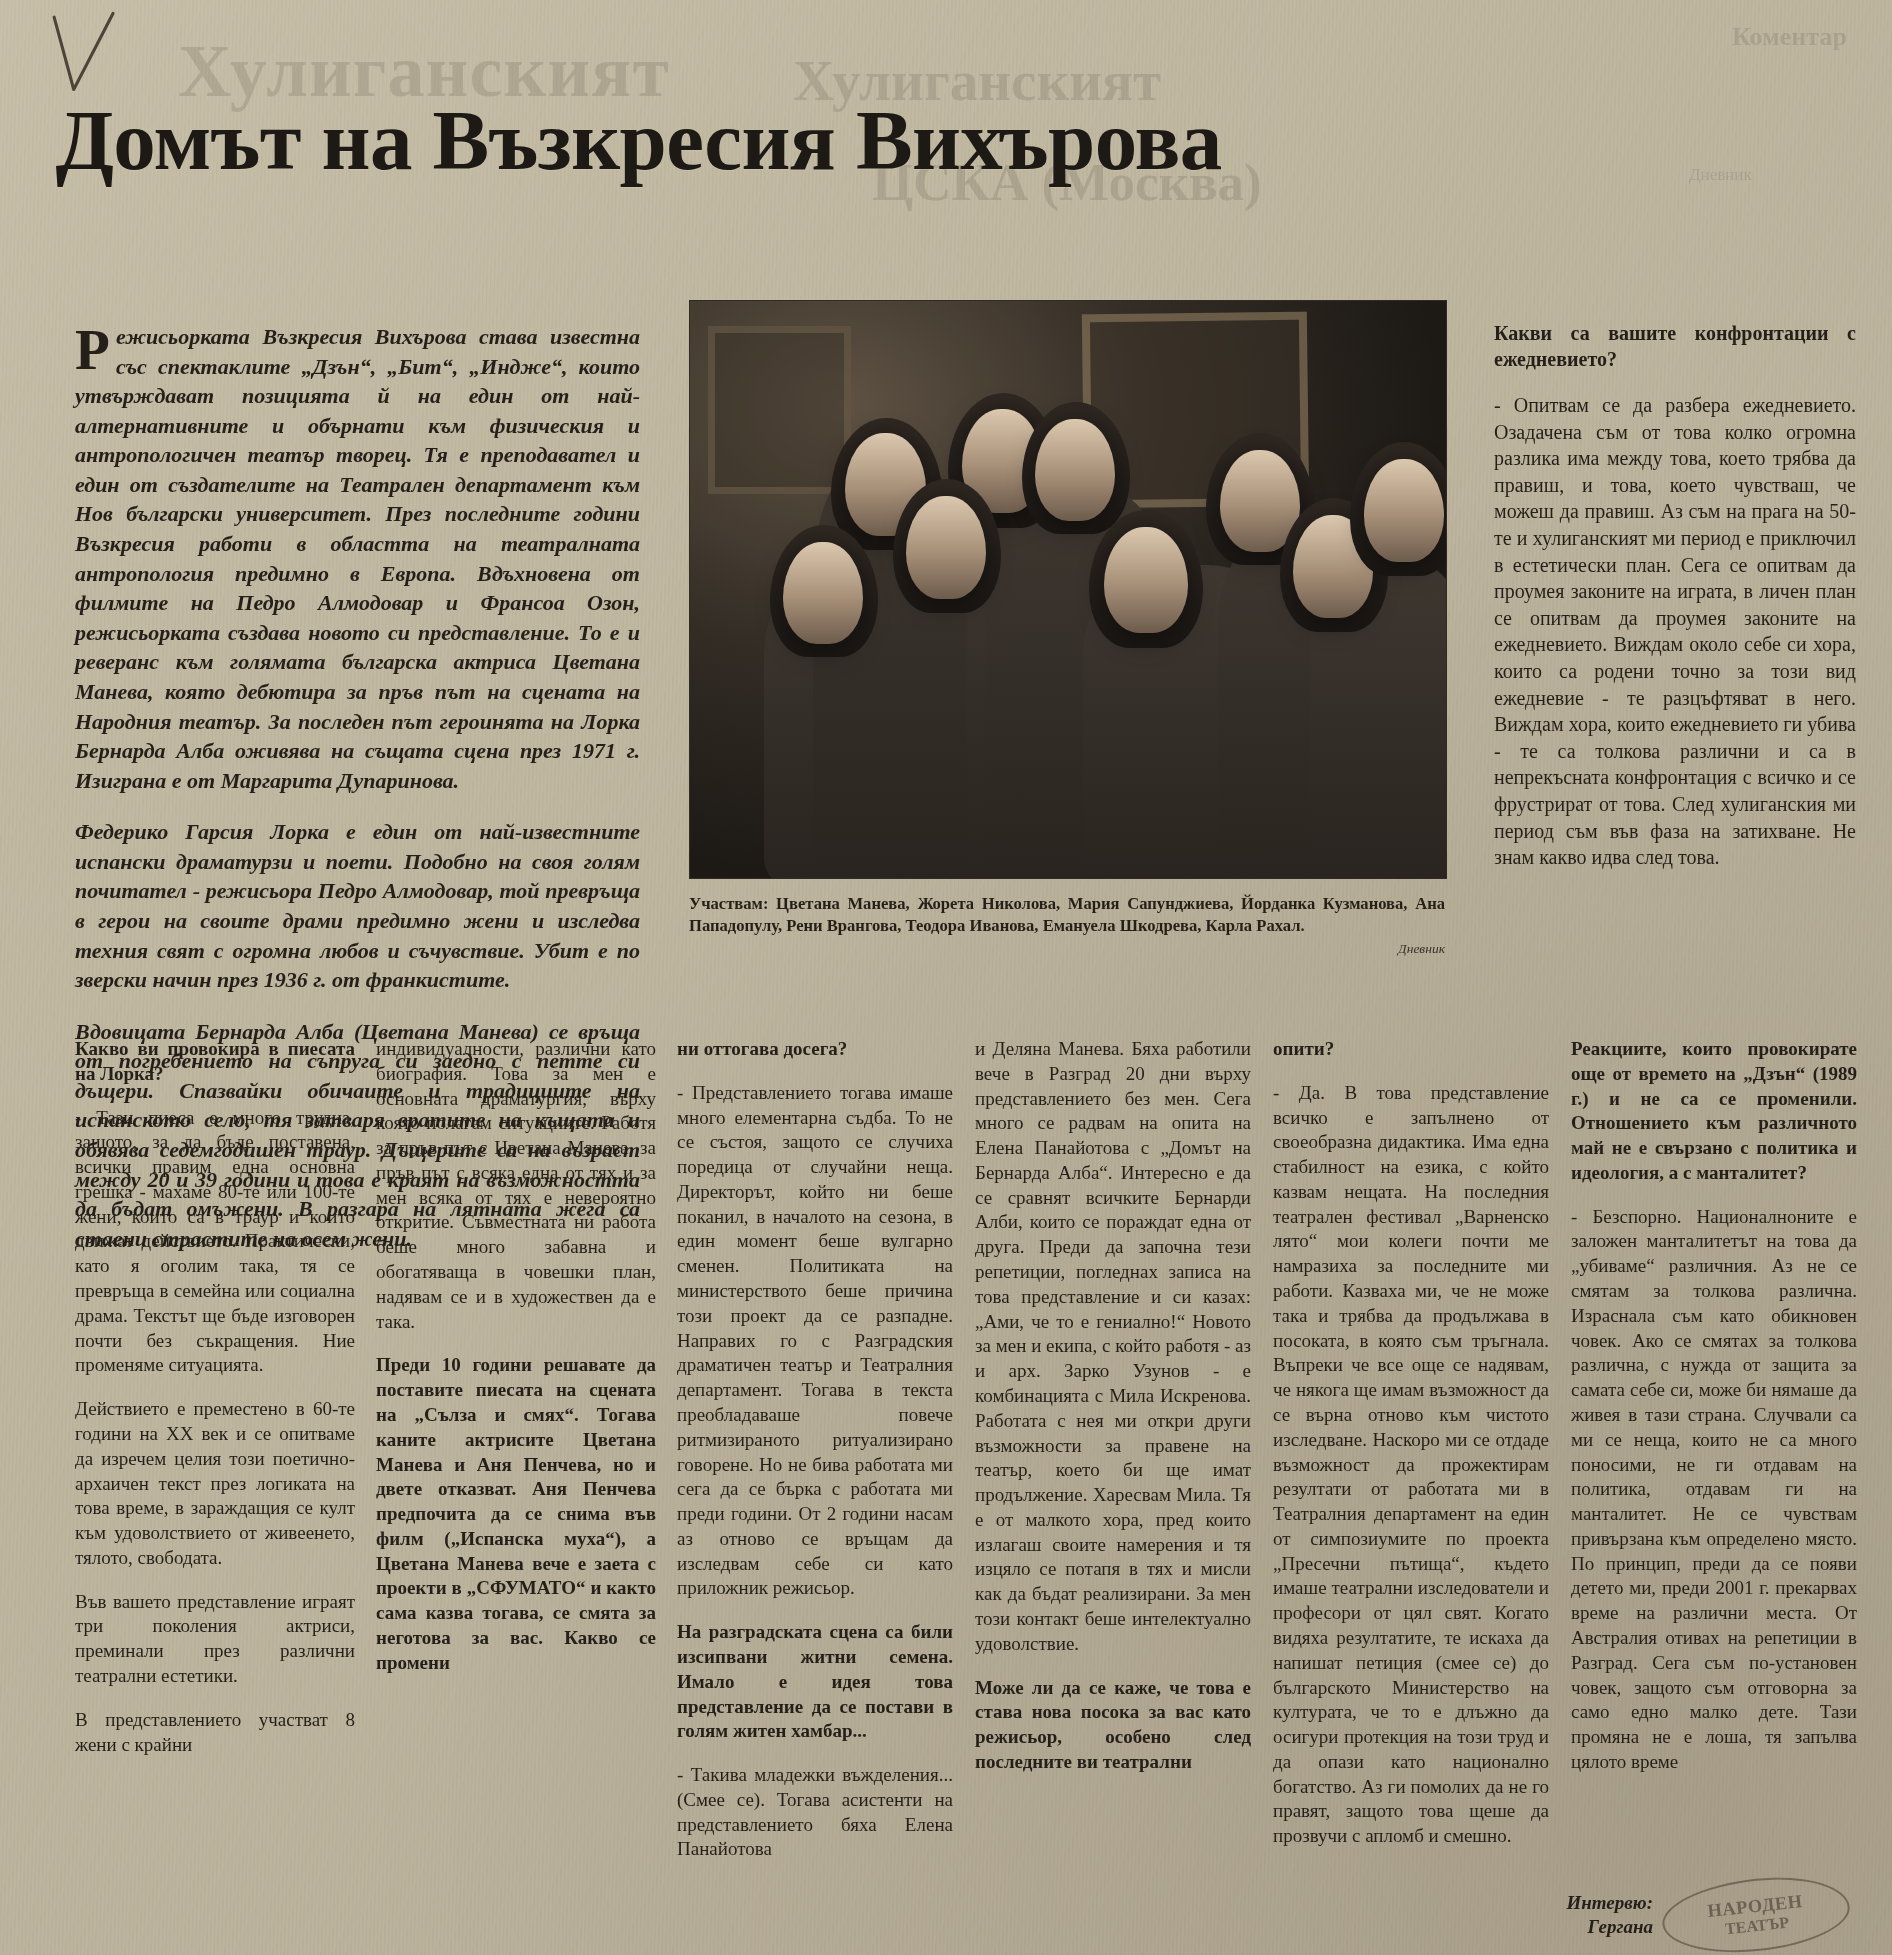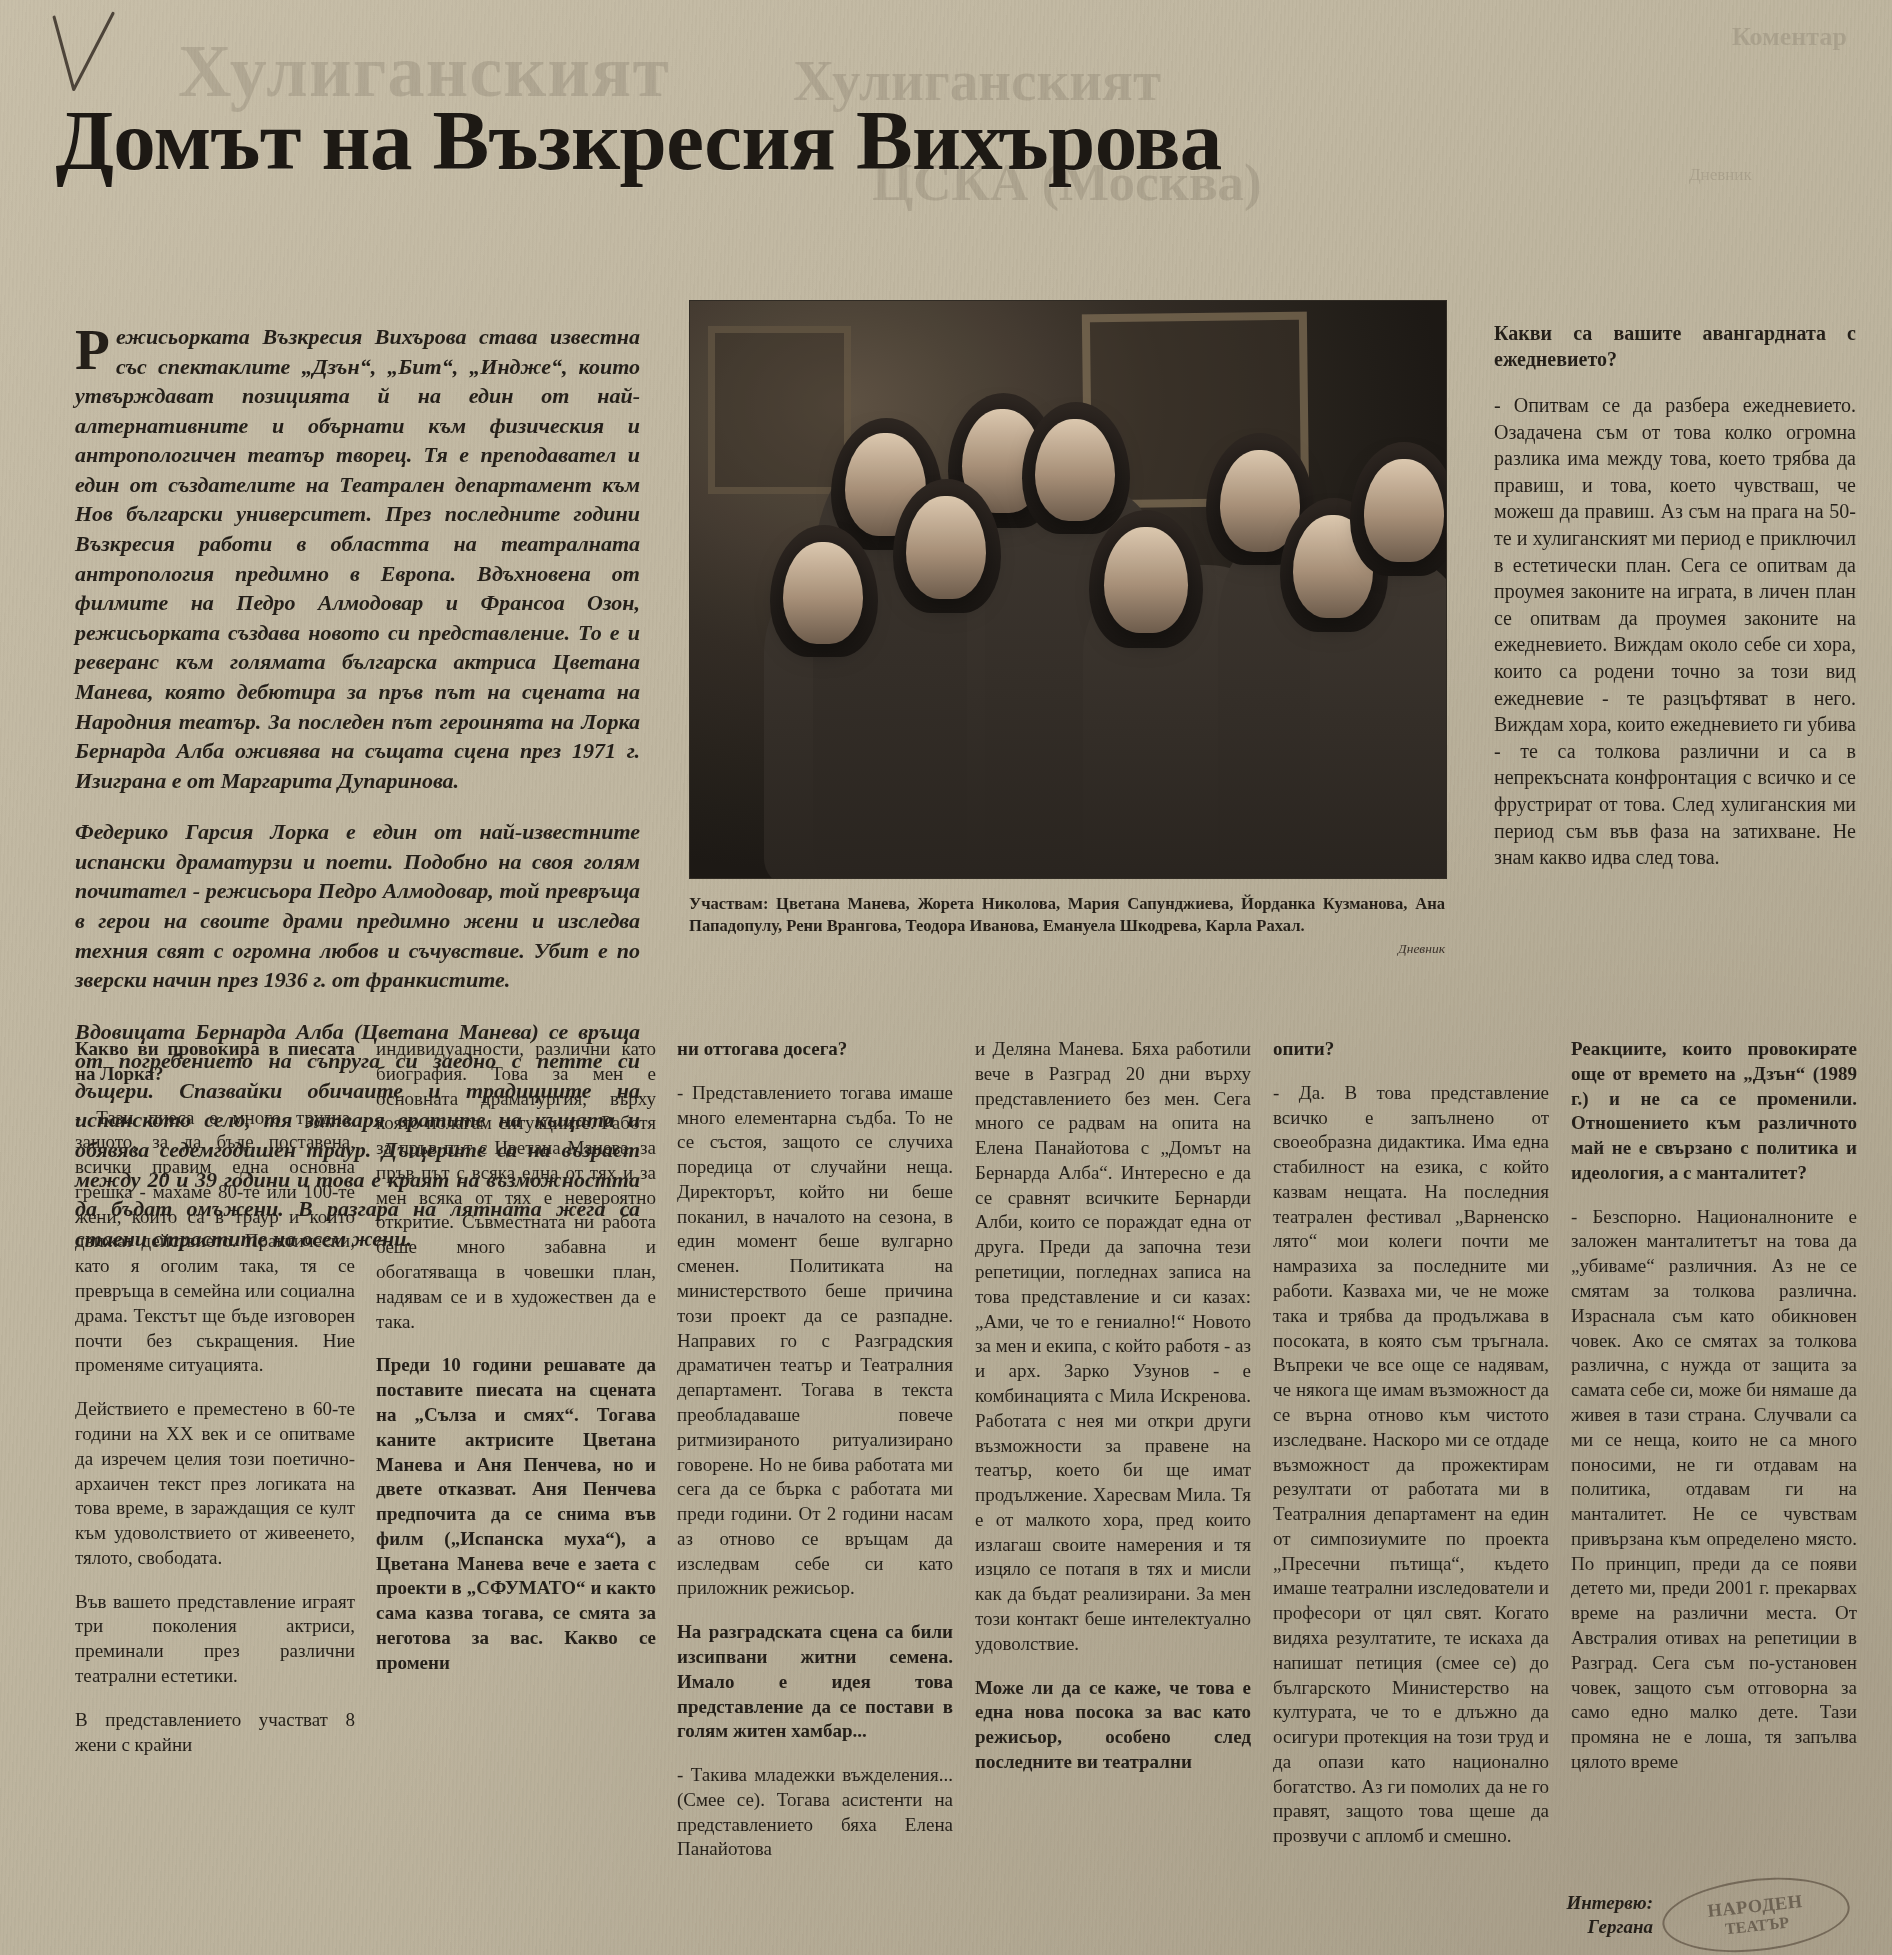--- a/index.html
+++ b/index.html
@@ -392,21 +392,21 @@
           <div class="person" style="left:216px; top:195px; width:80px; height:103px;"></div>
         </div>
 
         <div class="photo-credit-line">
           <span>Участвам: Цветана Манева, Жорета Николова, Мария Сапунджиева, Йорданка Кузманова, Ана Пападопулу, Рени Врангова, Теодора Иванова, Емануела Шкодрева, Карла Рахал.</span>
           <span class="credit">Дневник</span>
         </div>
       </div>
 
       <div class="col-right-top">
-        <p class="q">Какви са вашите авангардната с ежедневието?</p>
+        <p class="q">Какви са вашите конфронтации с ежедневието?</p>
         <p class="a">- Опитвам се да разбера ежедневието. Озадачена съм от това колко огромна разлика има между това, което трябва да правиш, и това, което чувстваш, че можеш да правиш. Аз съм на прага на 50-те и хулиганският ми период е приключил в естетически план. Сега се опитвам да проумея законите на играта, в личен план се опитвам да проумея законите на ежедневието. Виждам около себе си хора, които са родени точно за този вид ежедневие - те разцъфтяват в него. Виждам хора, които ежедневието ги убива - те са толкова различни и са в непрекъсната конфронтация с всичко и се фрустрират от това. След хулиганския ми период съм във фаза на затихване. Не знам какво идва след това.</p>
       </div>
 
     </div>
 
     <div class="grid">
 
       <div class="gcol c0">
         <p class="gp bold">Какво ви провокира в пиесата на Лорка?</p>
         <p class="gp">- Тази пиеса е много трудна, защото, за да бъде поставена, всички правим една основна грешка - махаме 80-те или 100-те жени, които са в траур и които движат действието. Практически, като я оголим така, тя се превръща в семейна или социална драма. Текстът ще бъде изговорен почти без съкращения. Ние променяме ситуацията.</p>
@@ -422,21 +422,21 @@
 
       <div class="gcol c2">
         <p class="gp bold">ни оттогава досега?</p>
         <p class="gp">- Представлението тогава имаше много елементарна съдба. То не се състоя, защото се случиха поредица от случайни неща. Директорът, който ни беше поканил, в началото на сезона, в един момент беше вулгарно сменен. Политиката на министерството беше причина този проект да се разпадне. Направих го с Разградския драматичен театър и Театралния департамент. Тогава в текста преобладаваше повече ритмизираното ритуализирано говорене. Но не бива работата ми сега да се бърка с работата ми преди години. От 2 години насам аз отново се връщам да изследвам себе си като приложник режисьор.</p>
         <p class="gp bold">На разградската сцена са били изсипвани житни семена. Имало е идея това представление да се постави в голям житен хамбар...</p>
         <p class="gp">- Такива младежки въжделения... (Смее се). Тогава асистенти на представлението бяха Елена Панайотова</p>
       </div>
 
       <div class="gcol c3">
         <p class="gp">и Деляна Манева. Бяха работили вече в Разград 20 дни върху представлението без мен. Сега много се радвам на опита на Елена Панайотова с „Домът на Бернарда Алба“. Интересно е да се сравнят всичките Бернарди Алби, които се пораждат една от друга. Преди да започна тези репетиции, погледнах записа на това представление и си казах: „Ами, че то е гениално!“ Новото за мен и екипа, с който работя - аз и арх. Зарко Узунов - е комбинацията с Мила Искренова. Работата с нея ми откри други възможности за правене на театър, което би ще имат продължение. Харесвам Мила. Тя е от малкото хора, пред които излагаш своите намерения и тя изцяло се потапя в тях и мисли как да бъдат реализирани. За мен този контакт беше интелектуално удоволствие.</p>
-        <p class="gp bold">Може ли да се каже, че това е една нова посока за вас като режисьор, особено след последните ви театрални</p>
+        <p class="gp bold">Може ли да се каже, че това е става нова посока за вас като режисьор, особено след последните ви театрални</p>
       </div>
 
       <div class="gcol c4">
         <p class="gp bold">опити?</p>
         <p class="gp">- Да. В това представление всичко е запълнено от своеобразна дидактика. Има една стабилност на езика, с който казвам нещата. На последния театрален фестивал „Варненско лято“ мои колеги почти ме намразиха за последните ми работи. Казваха ми, че не може така и трябва да продължава в посоката, в която съм тръгнала. Въпреки че все още се надявам, че някога ще имам възможност да се върна отново към чистото изследване. Наскоро ми се отдаде възможност да прожектирам резултати от работата ми в Театралния департамент на един от симпозиумите по проекта „Пресечни пътища“, където имаше театрални изследователи и професори от цял свят. Когато видяха резултатите, те искаха да напишат петиция (смее се) до българското Министерство на културата, че то е длъжно да осигури протекция на този труд и да опази като национално богатство. Аз ги помолих да не го правят, защото това щеше да прозвучи с апломб и смешно.</p>
       </div>
 
       <div class="gcol c5">
         <p class="gp bold">Реакциите, които провокирате още от времето на „Дзън“ (1989 г.) и не са се променили. Отношението към различното май не е свързано с политика и идеология, а с манталитет?</p>
         <p class="gp">- Безспорно. Националноните е заложен манталитетът на това да „убиваме“ различния. Аз не се смятам за толкова различна. Израснала съм като обикновен човек. Ако се смятах за толкова различна, с нужда от защита за самата себе си, може би нямаше да живея в тази страна. Случвали са ми се неща, които не са много поносими, не ги отдавам на политика, отдавам ги на манталитет. Не се чувствам привързана към определено място. По принцип, преди да се появи детето ми, преди 2001 г. прекарвах време на различни места. От Австралия отивах на репетиции в Разград. Сега съм по-установен човек, защото съм отговорна за само едно малко дете. Тази промяна не е лоша, тя запълва цялото време</p>

